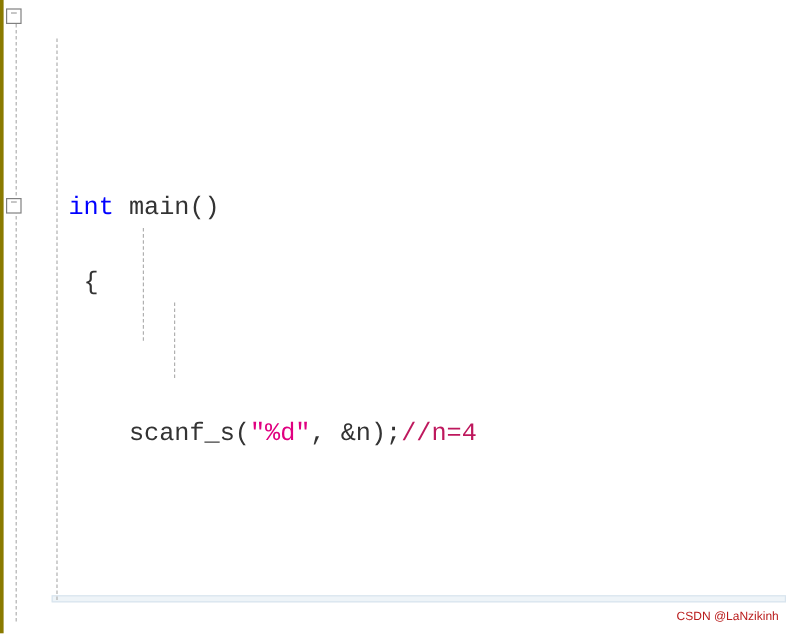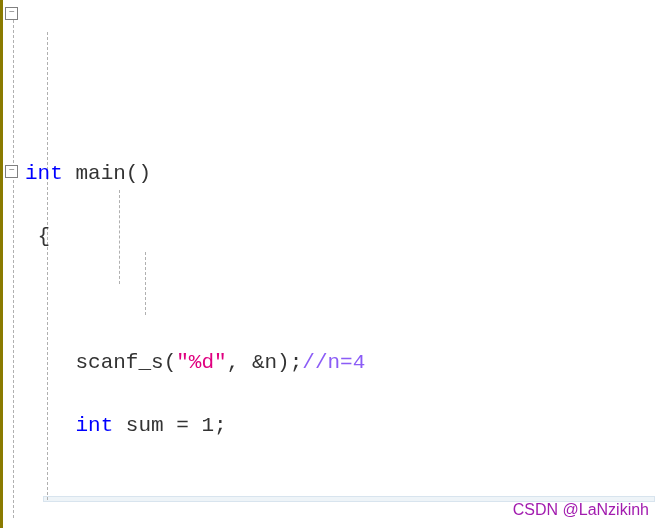--- a/index.html
+++ b/index.html
@@ -39,41 +39,42 @@
   }
   .code-area {
     flex: 1;
     padding-left: 4px;
     white-space: pre;
     position: relative;
   }
   .line {
     height: 31.5px;
     position: relative;
+    margin-left: 32px;
   }
   .guide {
     position: absolute;
     top: 0;
     bottom: 0;
     border-left: 1px dashed #b0b0b0;
   }
   .g1 { left: 26px; }
   .g2 { left: 98px; }
   .kw { color: #0000ff; }
   .str { color: #e00080; }
-  .cmt { color: #8b5cf6; }
+  .cmt { color: #be185d; }
   .num { color: #333333; }
   .id { color: #333333; }
   .op { color: #333333; }
   .watermark {
     position: absolute;
     bottom: 6px;
     right: 10px;
-    color: #a21caf;
-    font-size: 16px;
+    color: #b91c1c;
+    font-size: 10px;
     font-family: Arial, sans-serif;
   }
   .code-content {
     position: relative;
     z-index: 2;
   }
   .guides-wrap {
     position: absolute;
     top: 0;
     left: 0;
@@ -120,21 +121,20 @@
       <div class="guide g1" style="top:32px;height:468px"></div>
       <div class="guide g2" style="top:190px;height:94px"></div>
       <div class="short-guide"></div>
     </div>
     <div class="end-bar"></div>
     <div class="code-content">
 <div class="line"><span class="kw">int</span><span class="id"> </span><span class="id">main</span><span class="op">()</span></div>
 <div class="line"> <span class="op">{</span></div>
 <div class="line"></div>
 <div class="line">    <span class="id">scanf_s</span><span class="op">(</span><span class="str">"%d"</span><span class="id">, &amp;n)</span><span class="op">;</span><span class="cmt">//n=4</span></div>
-<div class="line">    <span class="kw">int</span><span class="id"> sum = </span><span class="num">1</span><span class="op">;</span></div>
 
 
 
 
 
 
 
 
 
 

